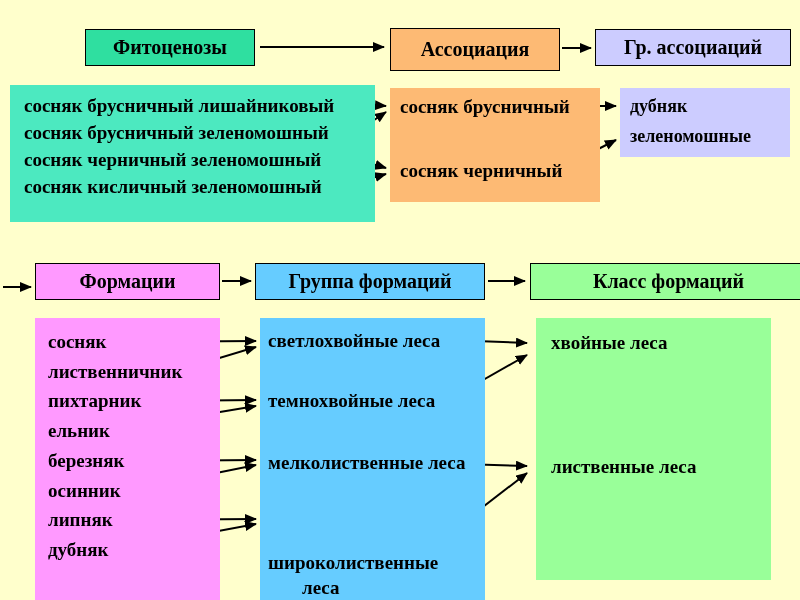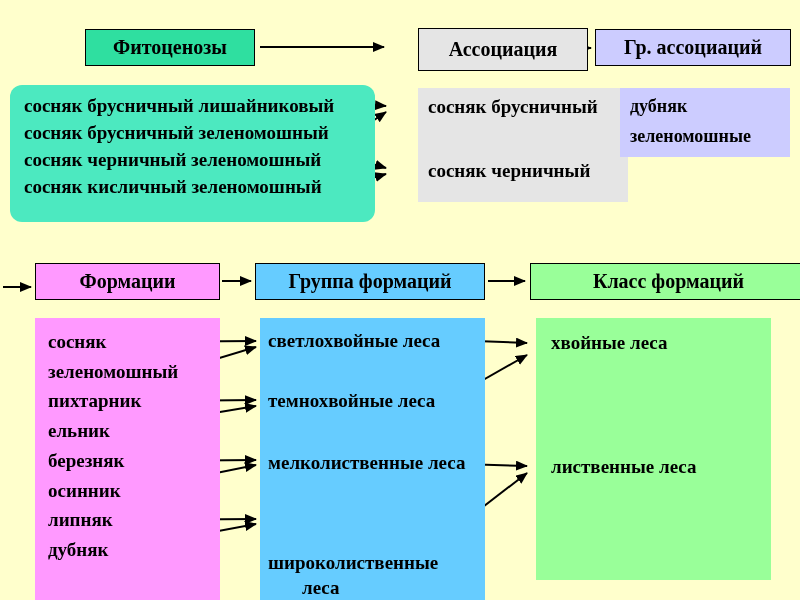--- a/index.html
+++ b/index.html
@@ -13,28 +13,28 @@
     background:#FFFFCC;overflow:hidden;
     color:#000;font-weight:bold;
   }
   .box{position:absolute;box-sizing:border-box;}
   .hdr{
     display:flex;align-items:center;justify-content:center;
     border:1px solid #000;font-size:20px;text-align:right;
   }
   .turq-h{background:#2FDFA0;}
   .turq-b{background:#4CE9C0;}
-  .green-b{background:#e5e5e5;margin-left:28px;}
+  .green-b{background:#fdba74;}
   .lav-b{background:#CCCCFF;}
   .pink-b{background:#FF99FF;}
   .blue-b{background:#66CCFF;}
   .lgreen-b{background:#99FF99;}
   .list{font-size:19px;}
   .list .li{white-space:nowrap;}
-  #phyto-list{padding:7px 0 0 14px;border-radius:12px;}
+  #phyto-list{padding:7px 0 0 14px;}
   #phyto-list .li{line-height:27px;}
   #form-list{padding:9px 0 0 13px;}
   #form-list .li{line-height:29.7px;}
   .abs-item{position:absolute;font-size:19px;white-space:nowrap;}
   .wrap2{
     white-space:normal;max-width:168px;line-height:25px;
     padding-left:34px;text-indent:-34px;
   }
   #arrows{position:absolute;left:0;top:0;width:800px;height:600px;pointer-events:none;}
   #arrows line{stroke:#000;stroke-width:2;}
@@ -104,21 +104,21 @@
   </div>
 
   <div class="box hdr pink-b" style="left:35px;top:263px;width:185px;height:37px;">Формации</div>
 
   <div class="box hdr blue-b" style="left:255px;top:263px;width:230px;height:37px;">Группа формаций</div>
 
   <div class="box hdr lgreen-b" style="left:530px;top:263px;width:277px;height:37px;">Класс формаций</div>
 
   <div class="box pink-b list" id="form-list" style="left:35px;top:318px;width:185px;height:322px;">
     <div class="li">сосняк</div>
-    <div class="li">зеленомошный</div>
+    <div class="li">лиственничник</div>
     <div class="li">пихтарник</div>
     <div class="li">ельник</div>
     <div class="li">березняк</div>
     <div class="li">осинник</div>
     <div class="li">липняк</div>
     <div class="li">дубняк</div>
   </div>
 
   <div class="box blue-b" style="left:260px;top:318px;width:225px;height:322px;">
     <div class="abs-item" style="left:8px;top:12px;">светлохвойные леса</div>

